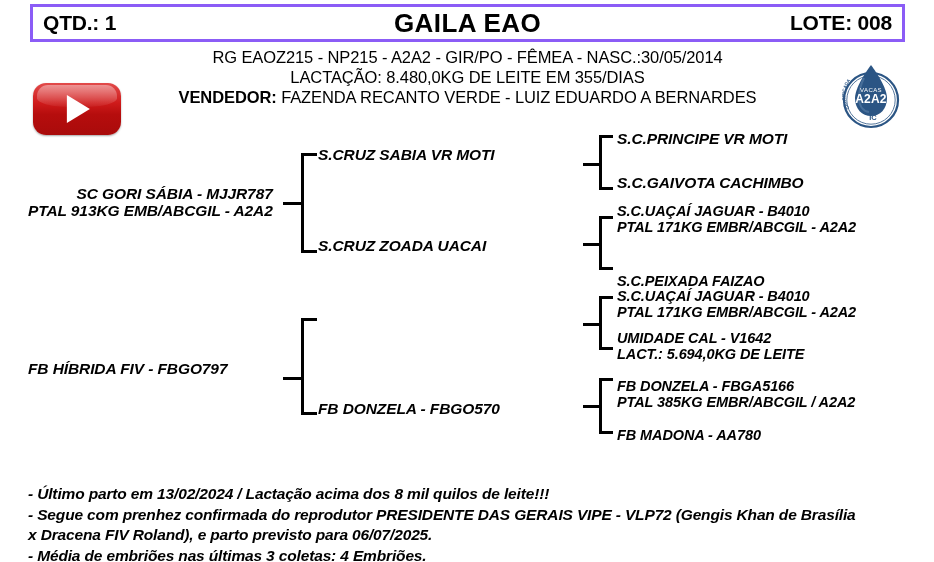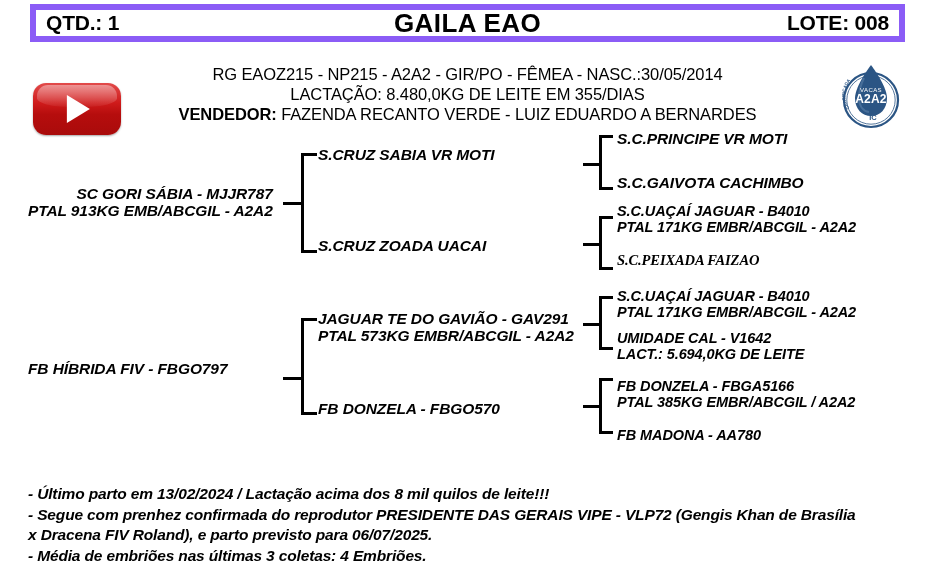--- a/index.html
+++ b/index.html
@@ -20,21 +20,21 @@
     background: #ffffff;
   }
 
   
   #header-bar {
     position: absolute;
     left: 30px;
     top: 4px;
     width: 875px;
     height: 38px;
-    border: 6px solid #8b5cf6;
+    border: 3px solid #8b5cf6;
     box-sizing: border-box;
     background: #ffffff;
   }
   #qtd-label {
     position: absolute;
     left: 10px;
     top: 50%;
     transform: translateY(-50%);
     font-size: 21px;
     font-weight: bold;
@@ -64,21 +64,20 @@
     white-space: nowrap;
   }
 
   
   #subheader {
     position: absolute;
     left: 30px;
     top: 47px;
     width: 875px;
     text-align: center;
-    margin-top: 17px;
   }
   .sub-line {
     font-size: 16.5px;
     line-height: 20px;
     white-space: nowrap;
     letter-spacing: -0.1px;
   }
   .sub-line b {
     font-weight: bold;
   }
@@ -230,24 +229,20 @@
   <div class="bracket" style="left:301px; top:318px; width:16px; height:97px;"></div>
 
   <div class="ped-text" style="left:318px; top:146px;">
     <div>S.CRUZ SABIA VR MOTI</div>
   </div>
 
   <div class="ped-text" style="left:318px; top:237px;">
     <div>S.CRUZ ZOADA UACAI</div>
   </div>
 
-  <div class="ped-text" style="left:318px; top:310px;">
-    <div>JAGUAR TE DO GAVIÃO - GAV291</div>
-    <div>PTAL 573KG EMBR/ABCGIL - A2A2</div>
-  </div>
 
   <div class="ped-text" style="left:318px; top:400px;">
     <div>FB DONZELA - FBGO570</div>
   </div>
 
   <div class="stub" style="left:583px; top:163px; width:16px;"></div>
   <div class="bracket" style="left:599px; top:135px; width:14px; height:55px;"></div>
 
   <div class="stub" style="left:583px; top:243px; width:16px;"></div>
   <div class="bracket" style="left:599px; top:216px; width:14px; height:54px;"></div>
@@ -264,21 +259,21 @@
 
   <div class="ped-text" style="left:617px; top:130px;">
     <div>S.C.PRINCIPE VR MOTI</div>
   </div>
 
   <div class="ped-text small" style="left:617px; top:203px;">
     <div>S.C.UAÇAÍ JAGUAR - B4010</div>
     <div>PTAL 171KG EMBR/ABCGIL - A2A2</div>
   </div>
 
-  <div class="ped-text small" style="left:617px; top:252px;font-family:Liberation Serif, serif;">
+  <div class="ped-text small" style="left:617px; top:273px;">
     <div>S.C.PEIXADA FAIZAO</div>
   </div>
 
   <div class="ped-text small" style="left:617px; top:288px;">
     <div>S.C.UAÇAÍ JAGUAR - B4010</div>
     <div>PTAL 171KG EMBR/ABCGIL - A2A2</div>
   </div>
 
   <div class="ped-text small" style="left:617px; top:330px;">
     <div>UMIDADE CAL - V1642</div>

